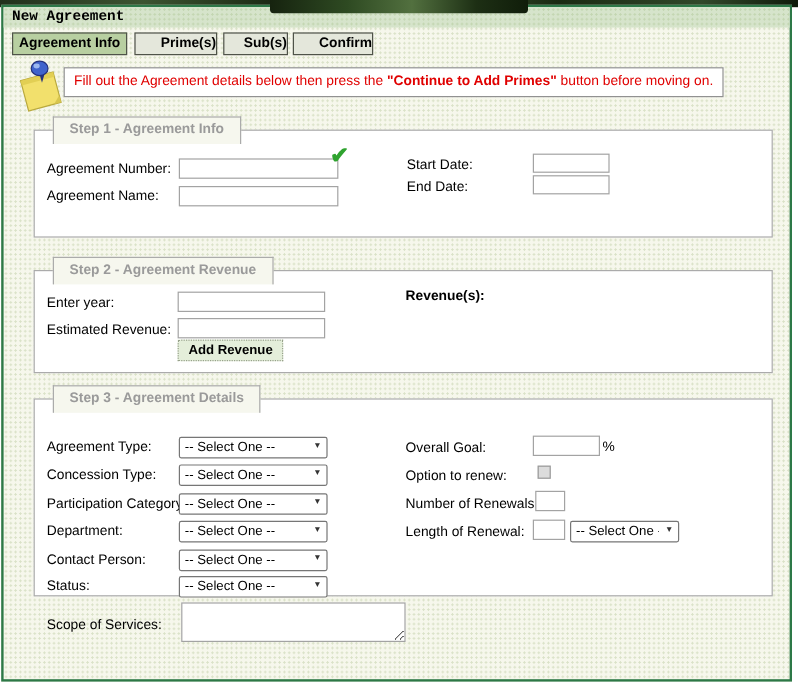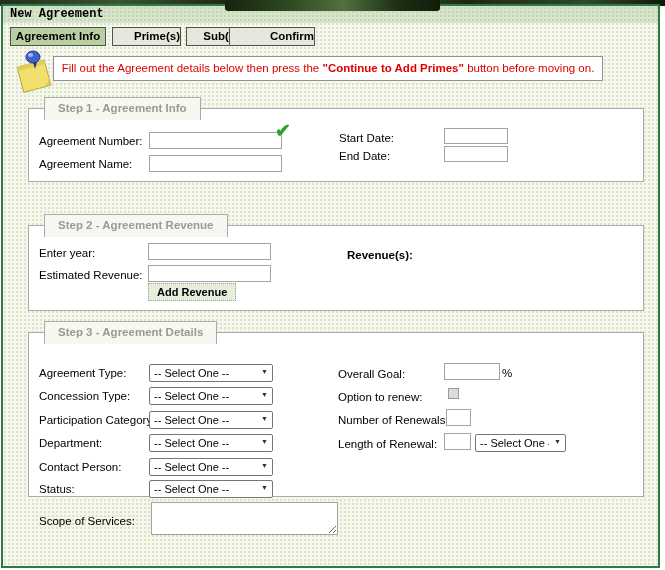--- a/index.html
+++ b/index.html
@@ -96,36 +96,36 @@
 <div class="top-strip"></div>
 <div class="top-strip2"></div>
 
 <div class="window">
 
   <div class="titlebar">New Agreement</div>
 
   <div class="tab active" style="left:7px;width:96px;">Agreement Info</div>
   <div class="tab inactive" style="left:109px;width:69px;">Prime(s)</div>
   <div class="tab inactive" style="left:183px;width:54px;">Sub(s)</div>
-  <div class="tab inactive" style="left:226px;width:86px;">Confirm</div>
+  <div class="tab inactive" style="left:241px;width:67px;">Confirm</div>
 
   <svg class="note-icon" viewBox="0 0 46 50">
     <g transform="rotate(-15 23 30)">
       <rect x="8" y="17" width="28" height="26" fill="#f2e06c" stroke="#b9a93e" stroke-width="1"></rect>
       <rect x="8" y="17" width="28" height="4" fill="#e2cf54"></rect>
       <path d="M36 43 L30 43 L36 37 Z" fill="#d8c64e"></path>
     </g>
     <path d="M21 16 L23 23 L25 16 Z" fill="#24317e"></path>
     <ellipse cx="21" cy="11" rx="7" ry="6" fill="#3f63cc" stroke="#24317e" stroke-width="1"></ellipse>
     <ellipse cx="18.5" cy="9" rx="2.6" ry="2" fill="#9db9f0"></ellipse>
   </svg>
 
   <div class="note-banner"><span>Fill out the Agreement details below then press the </span><b>"Continue to Add Primes"</b><span> button before moving on.</span></div>
 
-  <div class="stepbox" style="top:102px;height:74px;">
+  <div class="stepbox" style="top:102px;height:90px;">
     <div class="legend">Step 1 - Agreement Info</div>
 
     <div class="label" style="left:10px;top:25px;">Agreement Number:</div>
     <input class="tin" style="left: 120px; top: 23px; width: 133px;" value="">
     <span class="check-icon" style="left:246px;top:12px;">✔</span>
 
     <div class="label" style="left:10px;top:48px;">Agreement Name:</div>
     <input class="tin" style="left: 120px; top: 46px; width: 133px;" value="">
 
     <div class="label" style="left:310px;top:22px;">Start Date:</div>
@@ -139,21 +139,21 @@
     <div class="legend">Step 2 - Agreement Revenue</div>
 
     <div class="label" style="left:10px;top:20px;">Enter year:</div>
     <input class="tin" style="left: 119px; top: 17px; width: 123px;" value="">
 
     <div class="label" style="left:10px;top:42px;">Estimated Revenue:</div>
     <input class="tin" style="left: 119px; top: 39px; width: 123px;" value="">
 
     <button class="btn" style="left:119px;top:57px;">Add Revenue</button>
 
-    <div class="label bold" style="left:318px;top:14px;margin-top:8px;">Revenue(s):</div>
+    <div class="label bold" style="left:309px;top:14px;">Revenue(s):</div>
   </div>
 
   <div class="stepbox" style="top:326px;height:165px;">
     <div class="legend">Step 3 - Agreement Details</div>
 
     <div class="label" style="left:10px;top:33px;">Agreement Type:</div>
     <div class="sel-wrap" style="left:120px;top:30px;width:124px;">
       <select><option>-- Select One --</option></select>
       <span class="sel-arrow">▼</span>
     </div>

